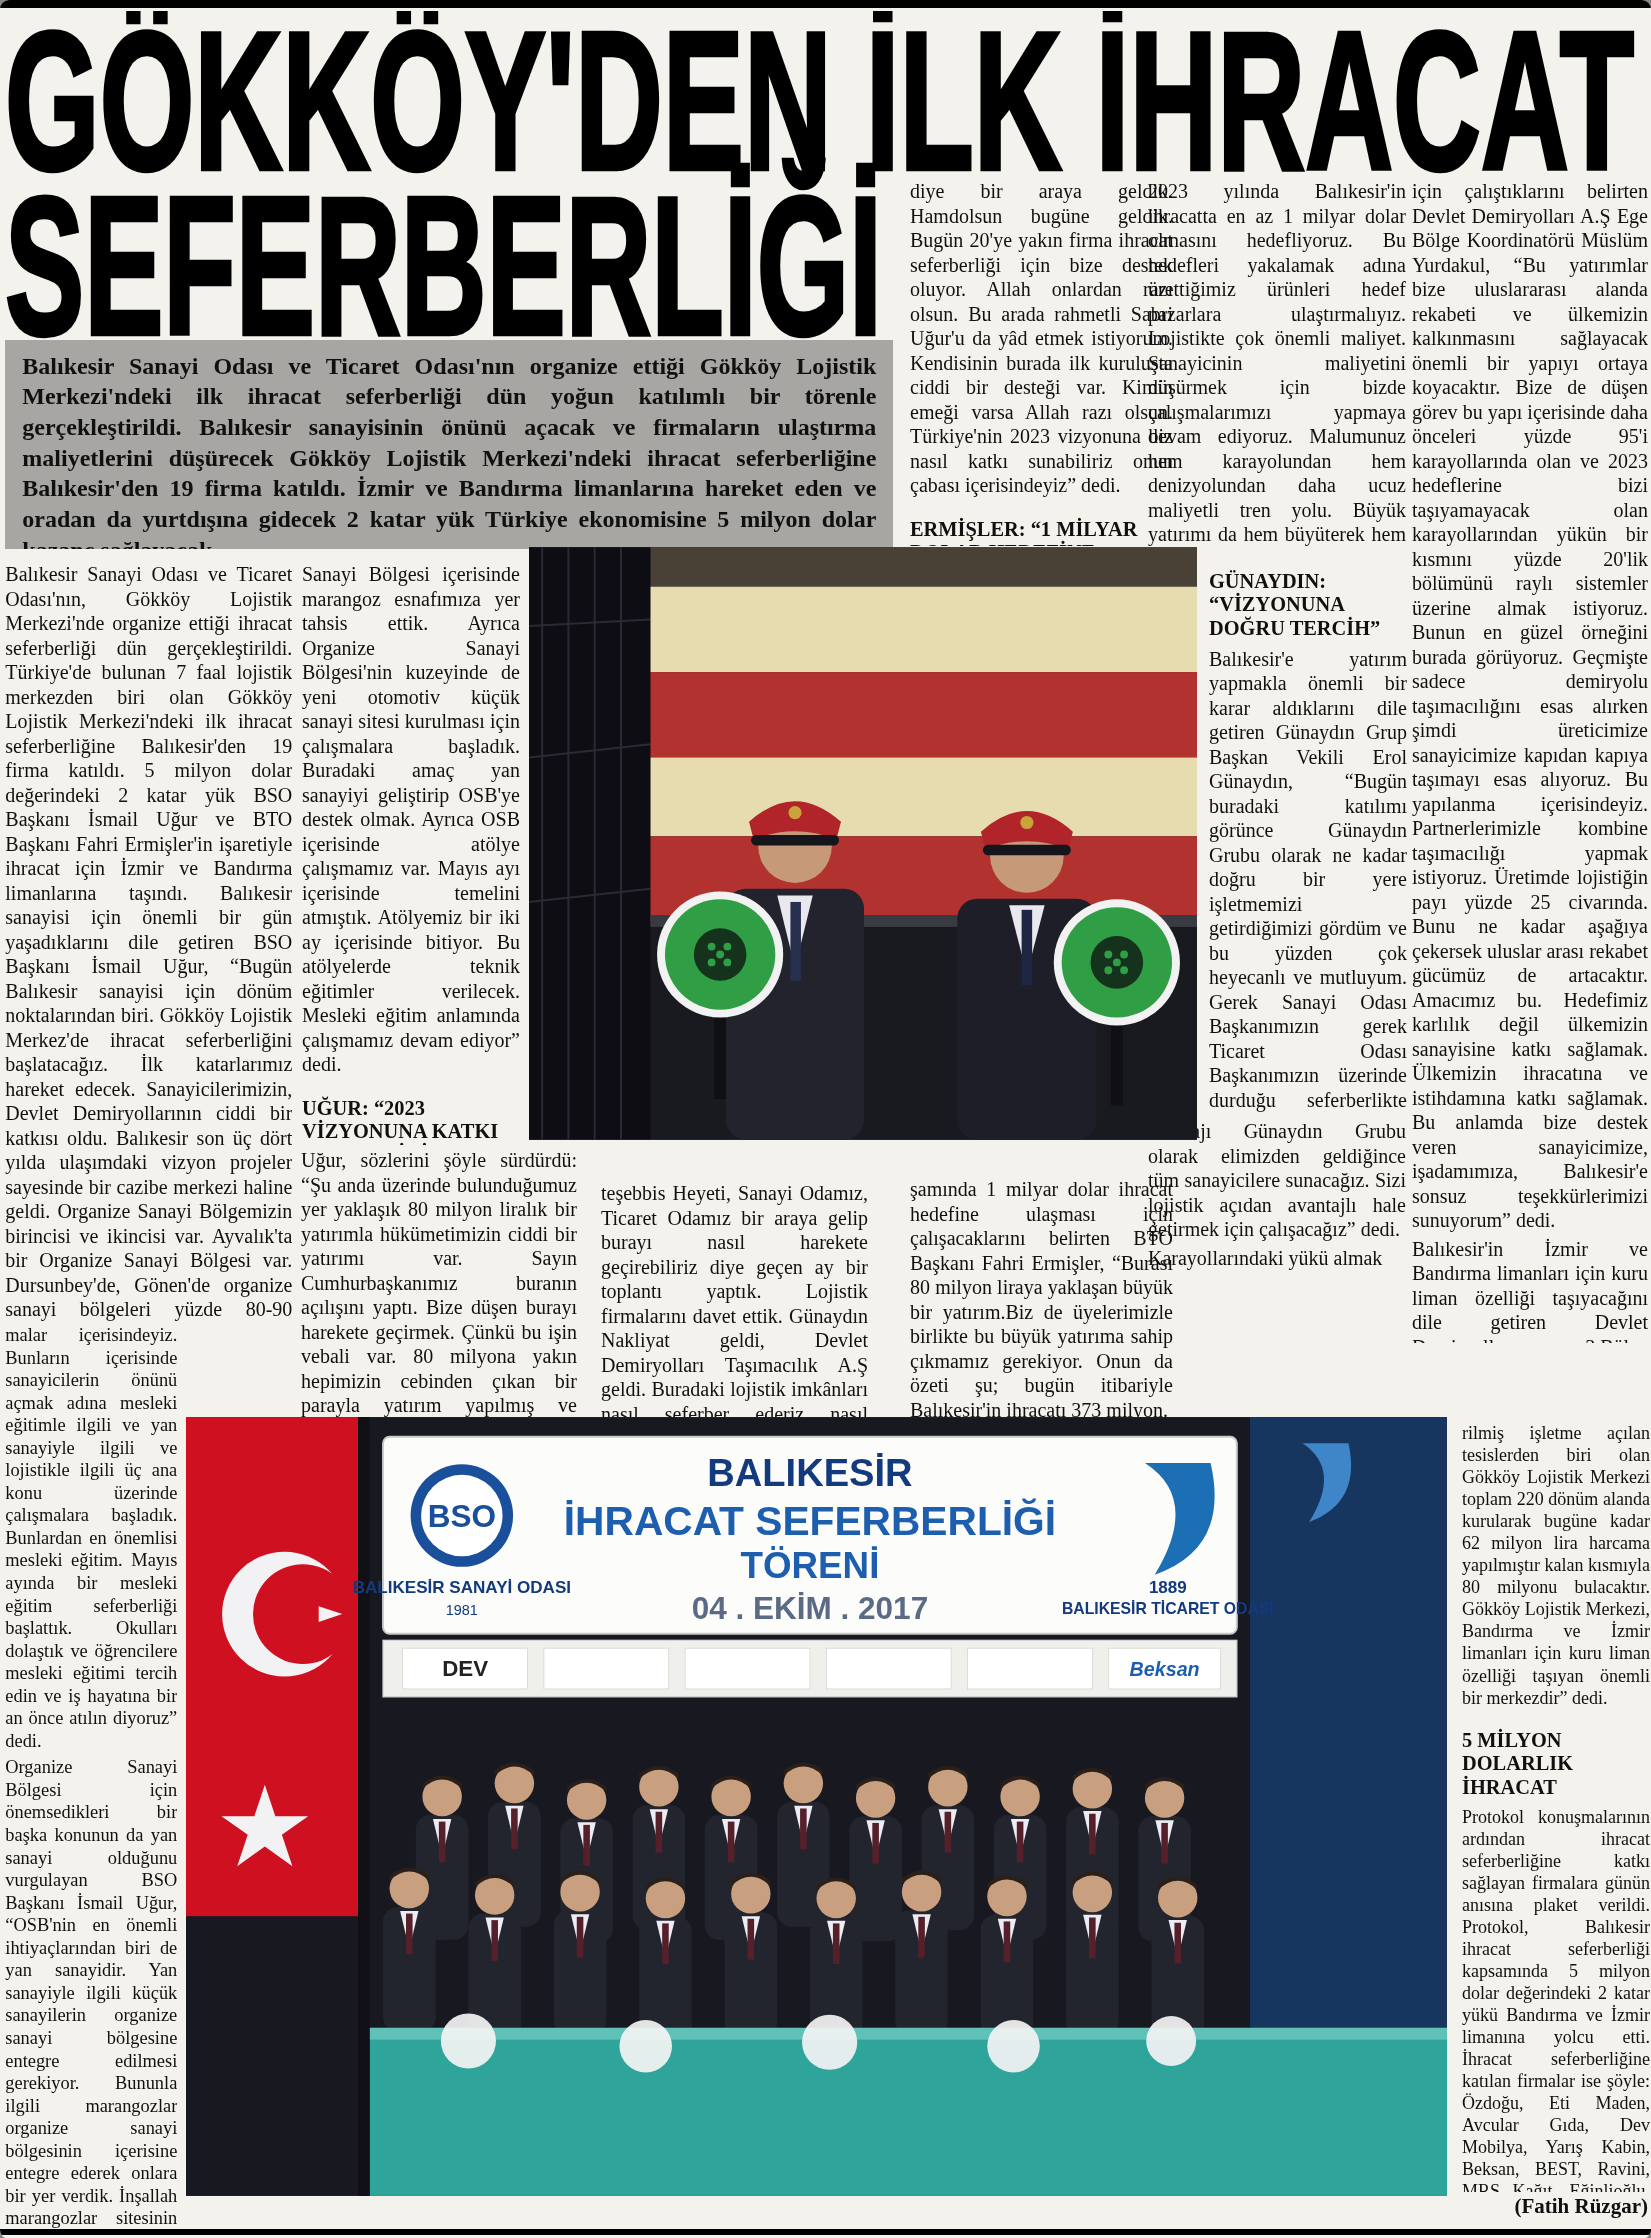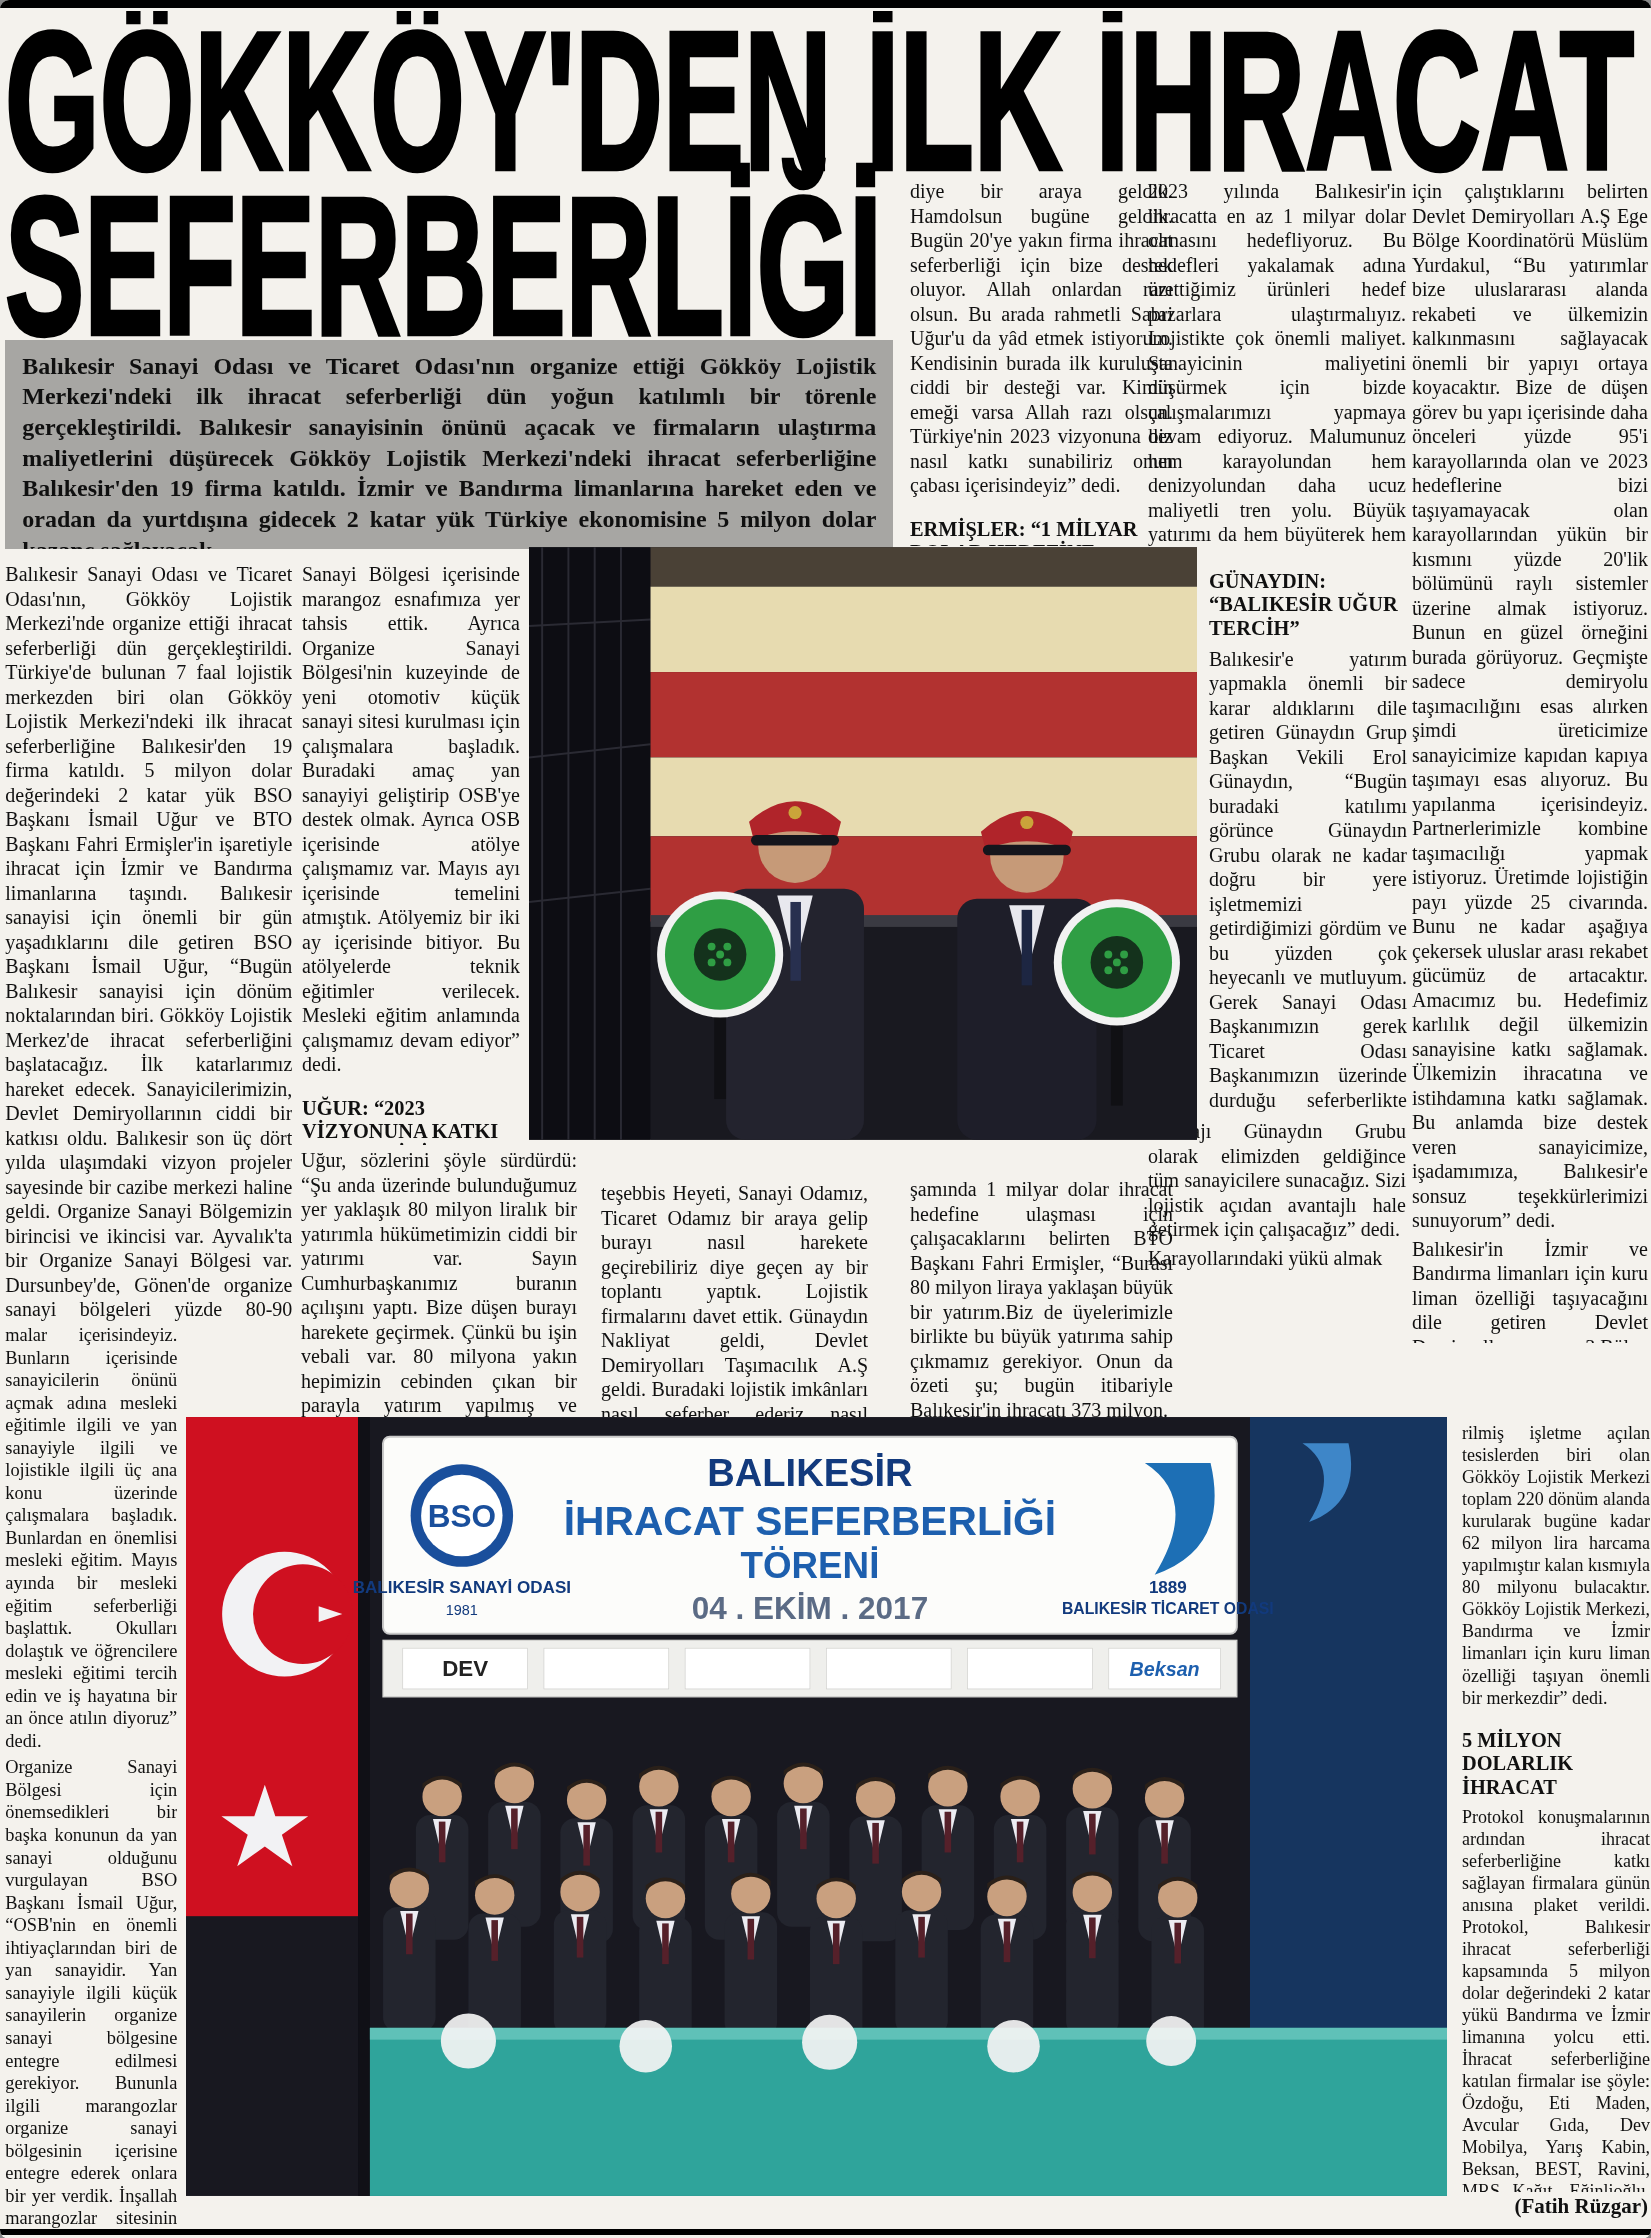--- a/index.html
+++ b/index.html
@@ -58,21 +58,21 @@
       <p class="para">diye bir araya geldik. Hamdolsun bugüne geldik. Bugün 20'ye yakın firma ihracat seferberliği için bize destek oluyor. Allah onlardan razı olsun. Bu arada rahmetli Sabri Uğur'u da yâd etmek istiyorum. Kendisinin burada ilk kuruluşta ciddi bir desteği var. Kimin emeği varsa Allah razı olsun. Türkiye'nin 2023 vizyonuna biz nasıl katkı sunabiliriz onun çabası içerisindeyiz” dedi.</p>
       <h4 class="subhead">ERMİŞLER: “1 MİLYAR DOLAR HEDEFİNE ULAŞMALIYIZ”</h4>
     </div>
 <div class="abs col" style="left:910px;top:1177px;width:263px;height:240px;">
       <p class="para">şamında 1 milyar dolar ihracat hedefine ulaşması için çalışacaklarını belirten BTO Başkanı Fahri Ermişler, “Burası 80 milyon liraya yaklaşan büyük bir yatırım.Biz de üyelerimizle birlikte bu büyük yatırıma sahip çıkmamız gerekiyor. Onun da özeti şu; bugün itibariyle Balıkesir'in ihracatı 373 milyon.</p>
     </div>
 <div class="abs col" style="left:1148px;top:179px;width:258px;height:369px;">
       <p class="para">2023 yılında Balıkesir'in ihracatta en az 1 milyar dolar olmasını hedefliyoruz. Bu hedefleri yakalamak adına ürettiğimiz ürünleri hedef pazarlara ulaştırmalıyız. Lojistikte çok önemli maliyet. Sanayicinin maliyetini düşürmek için bizde çalışmalarımızı yapmaya devam ediyoruz. Malumunuz hem karayolundan hem denizyolundan daha ucuz maliyetli tren yolu. Büyük yatırımı da hem büyüterek hem sahip çıkarak Balıkesir'i 1 milyar dolar ihracat hedefine ulaştırmayız” dedi.</p>
     </div>
 <div class="abs col" style="left:1209px;top:550px;width:198px;height:566px;">
-      <h4 class="subhead">GÜNAYDIN: “BALIKESİR UĞUR TERCİH”</h4>
+      <h4 class="subhead">GÜNAYDIN: “VİZYONUNA DOĞRU TERCİH”</h4>
       <p class="para">Balıkesir'e yatırım yapmakla önemli bir karar aldıklarını dile getiren Günaydın Grup Başkan Vekili Erol Günaydın, “Bugün buradaki katılımı görünce Günaydın Grubu olarak ne kadar doğru bir yere işletmemizi getirdiğimizi gördüm ve bu yüzden çok heyecanlı ve mutluyum. Gerek Sanayi Odası Başkanımızın gerek Ticaret Odası Başkanımızın üzerinde durduğu seferberlikte lojistik güç çok önemli. Bu bölgedeki beşinci lojistik üssümüzü kurduk. Lojistiğin tüm süreçlerinde bulunuyoruz. Geçen yıl demiryolu üzerinden 1 milyon tonun üzerinde yük taşıdık. Bu seneki hedefimizi 2 milyon ton olarak belirledik. Sanayicimizin ihtiyacı olan lojistik</p>
     </div>
 <div class="abs col" style="left:1148px;top:1119px;width:258px;height:297px;">
       <p class="para">avantajı Günaydın Grubu olarak elimizden geldiğince tüm sanayicilere sunacağız. Sizi lojistik açıdan avantajlı hale getirmek için çalışacağız” dedi.</p>
       <p class="para">Karayollarındaki yükü almak</p>
     </div>
 <div class="abs col" style="left:1412px;top:179px;width:236px;height:1164px;">
       <p class="para">için çalıştıklarını belirten Devlet Demiryolları A.Ş Ege Bölge Koordinatörü Müslüm Yurdakul, “Bu yatırımlar bize uluslararası alanda rekabeti ve ülkemizin kalkınmasını sağlayacak önemli bir yapıyı ortaya koyacaktır. Bize de düşen görev bu yapı içerisinde daha önceleri yüzde 95'i karayollarında olan ve 2023 hedeflerine bizi taşıyamayacak olan karayollarından yükün bir kısmını yüzde 20'lik bölümünü raylı sistemler üzerine almak istiyoruz. Bunun en güzel örneğini burada görüyoruz. Geçmişte sadece demiryolu taşımacılığını esas alırken şimdi üreticimize sanayicimize kapıdan kapıya taşımayı esas alıyoruz. Bu yapılanma içerisindeyiz. Partnerlerimizle kombine taşımacılığı yapmak istiyoruz. Üretimde lojistiğin payı yüzde 25 civarında. Bunu ne kadar aşağıya çekersek uluslar arası rekabet gücümüz de artacaktır. Amacımız bu. Hedefimiz karlılık değil ülkemizin sanayisine katkı sağlamak. Ülkemizin ihracatına ve istihdamına katkı sağlamak. Bu anlamda bize destek veren sanayicimize, işadamımıza, Balıkesir'e sonsuz teşekkürlerimizi sunuyorum” dedi.</p>
       <p class="para">Balıkesir'in İzmir ve Bandırma limanları için kuru liman özelliği taşıyacağını dile getiren Devlet Demiryolları 3.Bölge Müdürü Selim Koçbay, “Demiryolu yük taşımacılığında büyük öneme sahip olan ve modern yük taşımacılığının üssü kabul edilen lojistik merkezlerle birlikte demiryolu taşımacılığı kara ve deniz taşımacılığıyla bütünleşmiş olacak. Kombine taşımacılık hayata geçecektir. Bu bağlamda lojistik taşımacılığın ülkemizin birçok noktasında faaliyete geçtiğini gururla görmekteyiz.20 lojistik merkez projesinin 7 tanesi hayata geçi-</p>
     </div>

